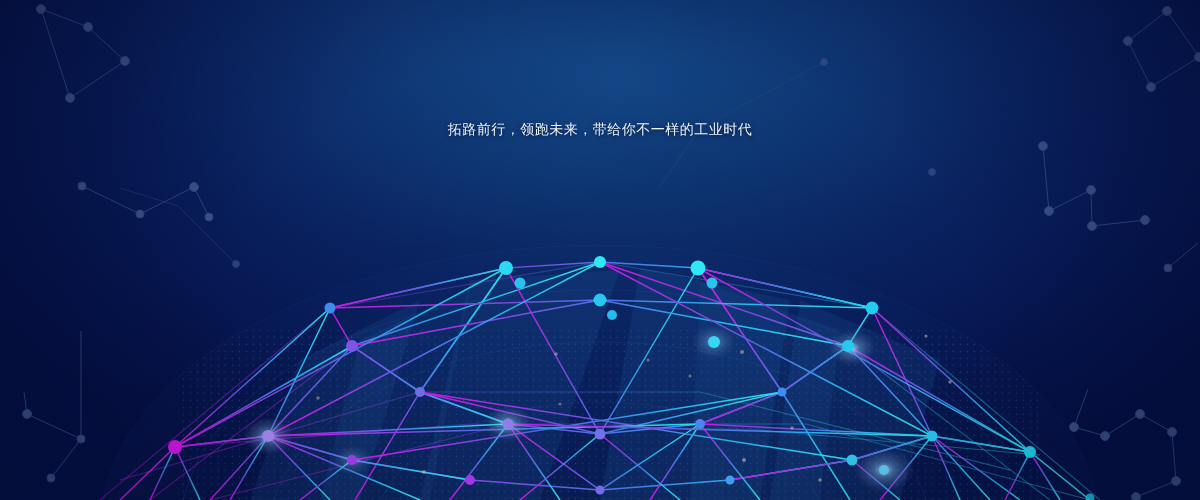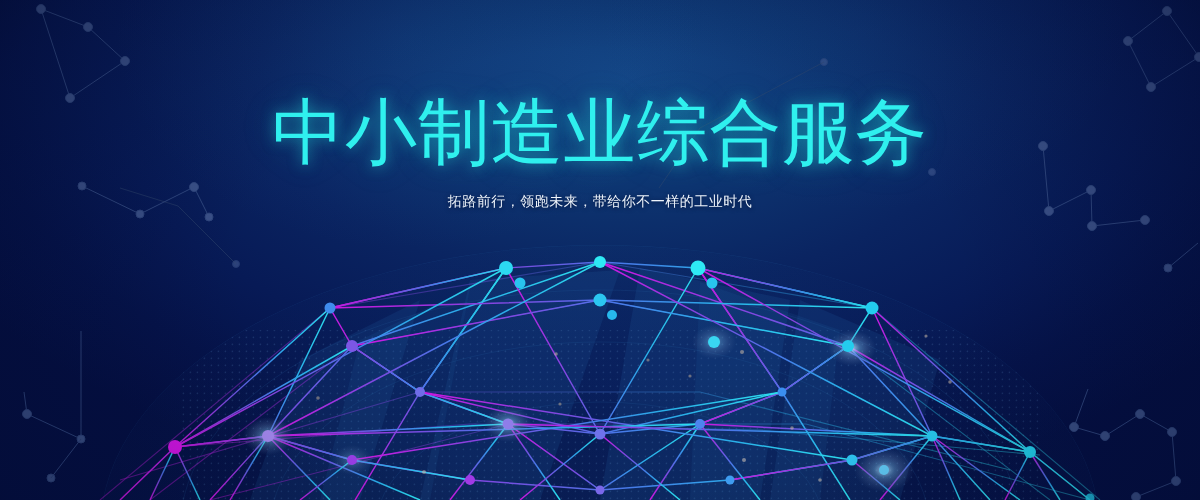--- a/index.html
+++ b/index.html
@@ -294,17 +294,16 @@
       <circle cx="424" cy="472" r="2" fill="#cbb9a6"></circle>
       <circle cx="318" cy="398" r="1.8" fill="#b9a793"></circle>
       <circle cx="926" cy="336" r="1.6" fill="#cbb9a6"></circle>
       <circle cx="690" cy="376" r="1.6" fill="#b9a793"></circle>
     </g>
   </svg>
 
   <div class="layer bg-vignette"></div>
 
   <div class="title-block">
-    <h1 class="hero-title">中小制造业综合服务</h1>
     <p class="hero-sub">拓路前行，领跑未来，带给你不一样的工业时代</p>
   </div>
 
 </div>
 
 </body></html>

